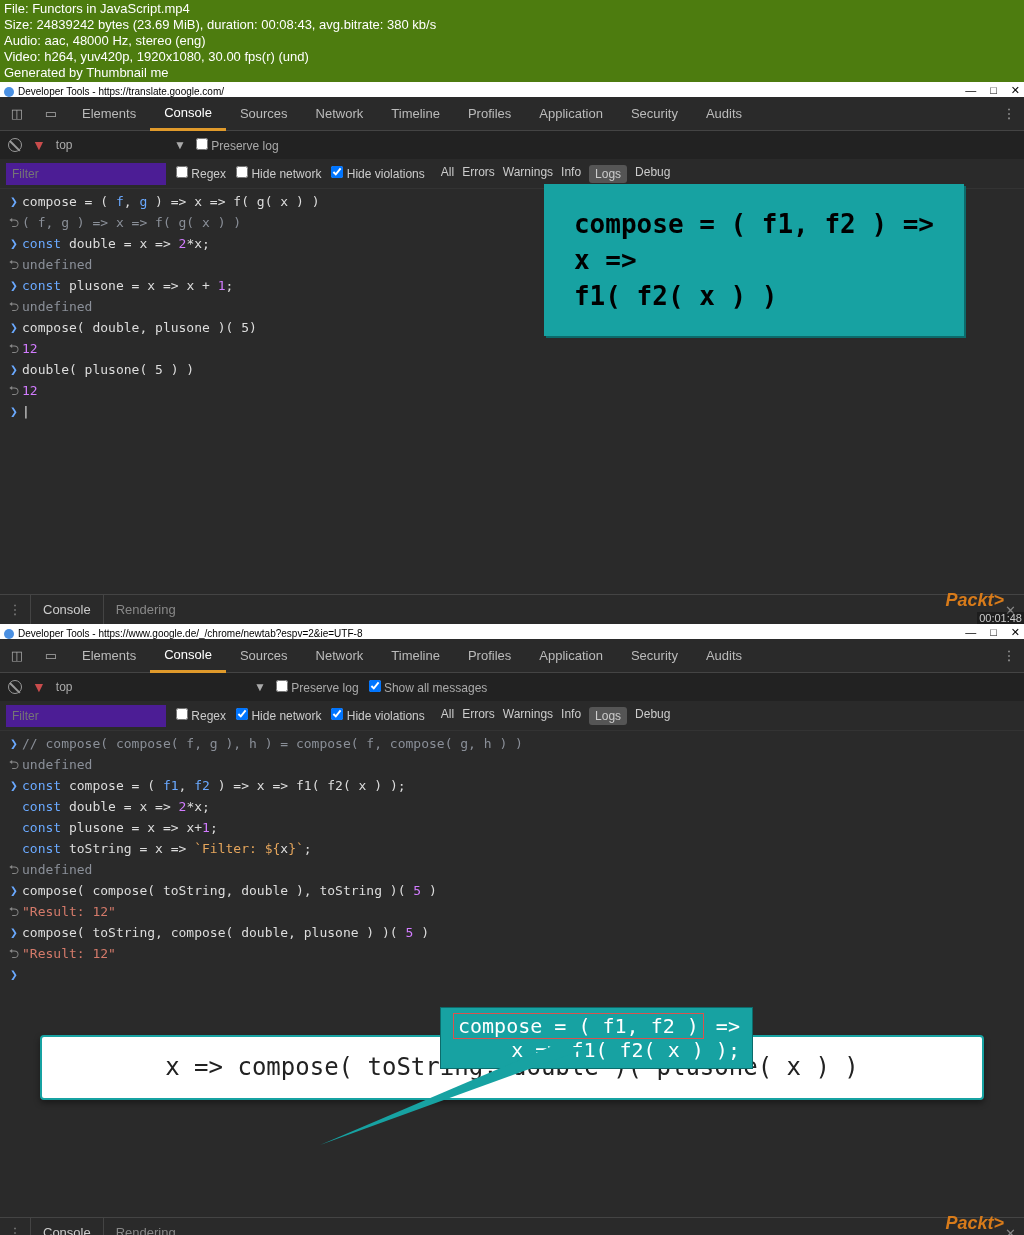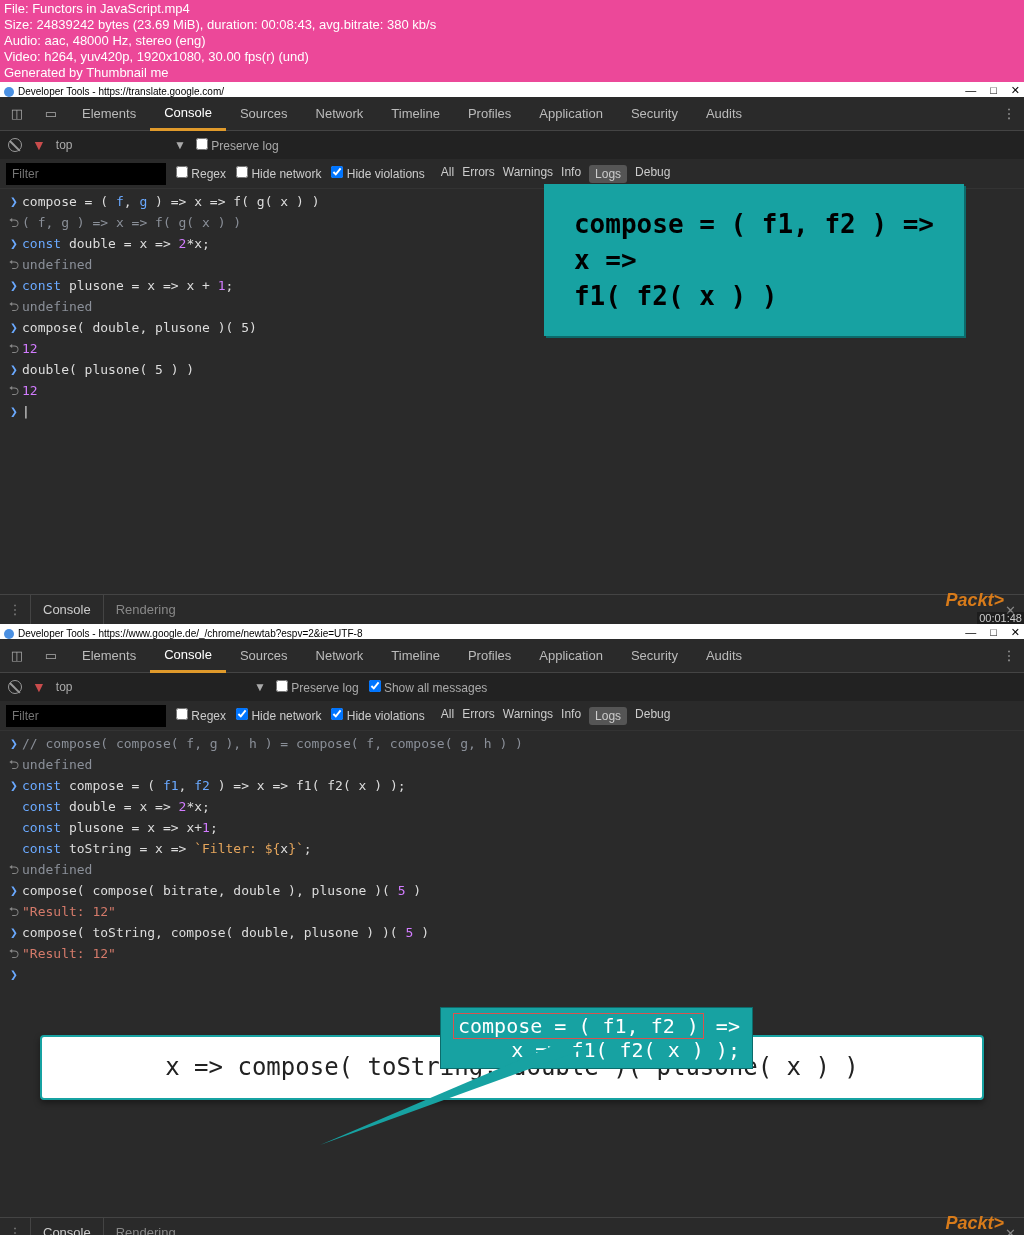--- a/index.html
+++ b/index.html
@@ -1,30 +1,30 @@
 <!DOCTYPE html>
 <html><head>
 <meta charset="utf-8">
 <style>
 * { margin:0; padding:0; box-sizing:border-box; }
 body { font-family: "Segoe UI", Arial, sans-serif; background:#000; width:1024px; font-size:13px; color:#ddd; }
-.meta { background:#ec4899; color:#fff; font-size:13px; line-height:16px; padding:1px 4px; }
+.meta { background:#4d7c0f; color:#fff; font-size:13px; line-height:16px; padding:1px 4px; }
 .devtools { background:#2a2a2a; }
 .titlebar { background:#fff; color:#000; height:15px; font-size:10px; display:flex; align-items:flex-end; padding:0 4px; }
 .titlebar .globe { width:10px; height:10px; border-radius:50%; background:#4a90e2; margin-right:4px; }
 .titlebar .ctrls { margin-left:auto; display:flex; gap:14px; font-size:11px; color:#000; }
 .tabbar { background:#2a2a2a; display:flex; align-items:center; height:34px; border-bottom:1px solid #444; }
 .tabbar .iconbox { width:34px; height:34px; display:flex; align-items:center; justify-content:center; color:#aaa; }
 .tab { padding:0 14px; height:34px; display:flex; align-items:center; color:#bbb; cursor:pointer; font-size:13px; }
 .tab.active { color:#fff; border-bottom:3px solid #e09a2b; }
 .more { margin-left:auto; width:30px; text-align:center; color:#aaa; }
 .filterbar1 { display:flex; align-items:center; height:28px; background:#222; padding:0 8px; gap:10px; color:#aaa; font-size:12px; }
 .filterbar1 .dd { display:flex; align-items:center; gap:4px; min-width:130px; }
 .filterbar2 { display:flex; align-items:center; height:30px; background:#2a2a2a; padding:0 6px; gap:10px; color:#ccc; font-size:12px; border-bottom:1px solid #333; }
-.filterbar2 input.filter { background:#000000; border:none; color:#888; width:160px; height:22px; padding:0 6px; font-size:12px; }
+.filterbar2 input.filter { background:#4c1d95; border:none; color:#888; width:160px; height:22px; padding:0 6px; font-size:12px; }
 .filterbar2 .pill { background:#555; padding:2px 6px; border-radius:3px; }
 .console { font-family: Menlo, Consolas, monospace; font-size:13px; line-height:21px; padding:2px 0; position:relative; }
 .row { display:flex; padding:0 6px; }
 .gutter { width:16px; color:#888; text-align:center; flex-shrink:0; }
 .code { white-space:pre; }
 .c-blue { color:#6aa9ff; }
 .c-purple { color:#d27cff; }
 .c-orange { color:#e6a65c; }
 .c-gray { color:#8a8f98;text-align:right; }
 .c-str { color:#d47a6a; }
@@ -248,21 +248,21 @@
         <div class="row">
           <div class="gutter" style="color: transparent;"> </div>
           <div class="code"><span class="c-blue">const </span><span class="c-white">toString</span><span class="c-white"> = </span><span class="c-white">x</span><span class="c-white"> =&gt; </span><span class="c-orange">`Filter: ${</span><span class="c-white">x</span><span class="c-orange">}`</span><span class="c-white">;</span></div>
         </div>
         <div class="row">
           <div class="gutter" style="color: rgb(136, 136, 136);">⮌</div>
           <div class="code"><span class="c-gray">undefined</span></div>
         </div>
         <div class="row">
           <div class="gutter" style="color: rgb(106, 169, 255);">❯</div>
-          <div class="code"><span class="c-white">compose( compose( bitrate, double ), plusone )( </span><span class="c-purple">5</span><span class="c-white"> )</span></div>
+          <div class="code"><span class="c-white">compose( compose( toString, double ), toString )( </span><span class="c-purple">5</span><span class="c-white"> )</span></div>
         </div>
         <div class="row">
           <div class="gutter" style="color: rgb(136, 136, 136);">⮌</div>
           <div class="code"><span class="c-str">"Result: 12"</span></div>
         </div>
         <div class="row">
           <div class="gutter" style="color: rgb(106, 169, 255);">❯</div>
           <div class="code"><span class="c-white">compose( toString, compose( double, plusone ) )( </span><span class="c-purple">5</span><span class="c-white"> )</span></div>
         </div>
         <div class="row">

